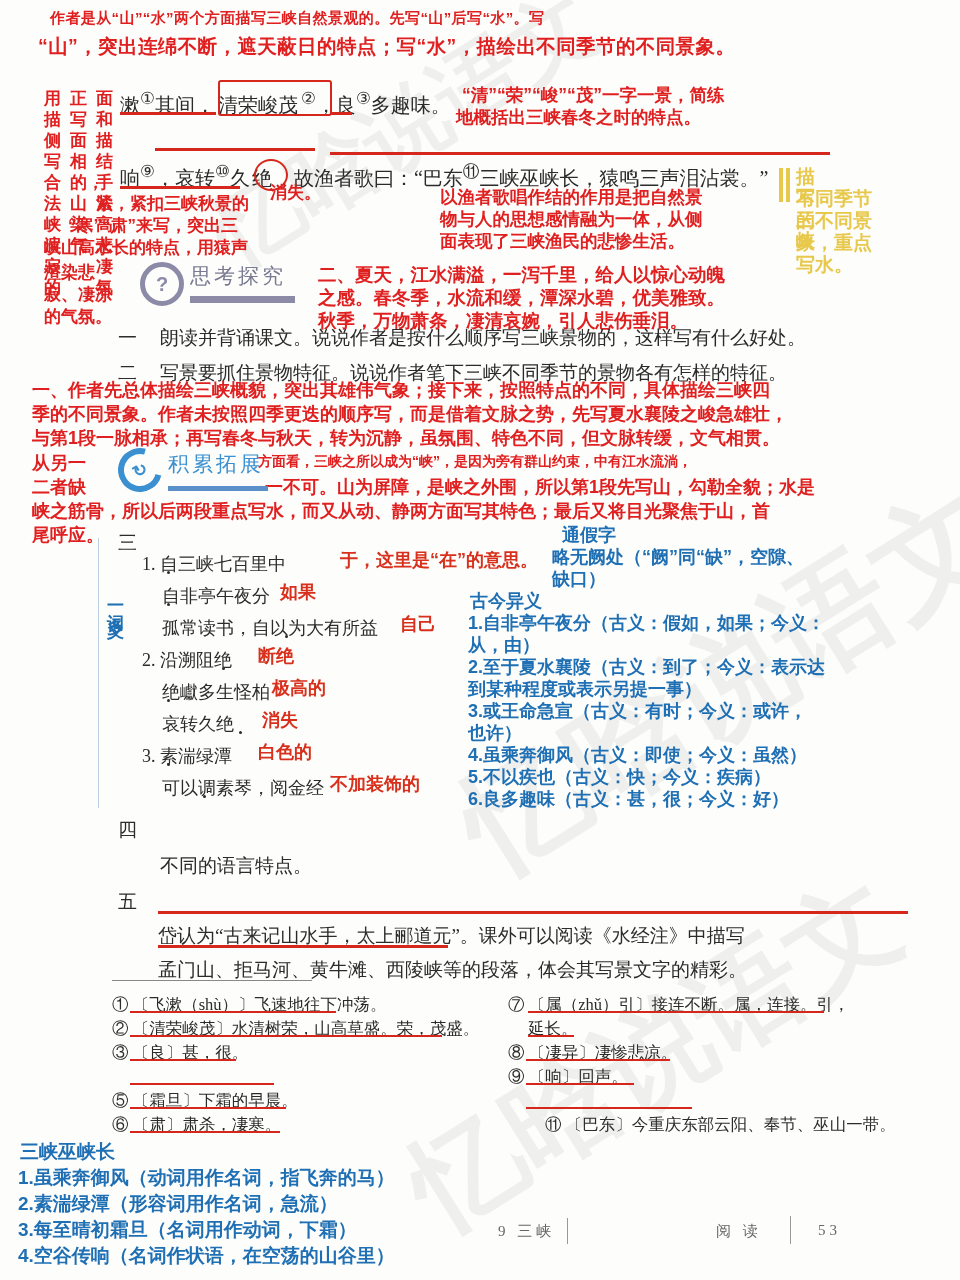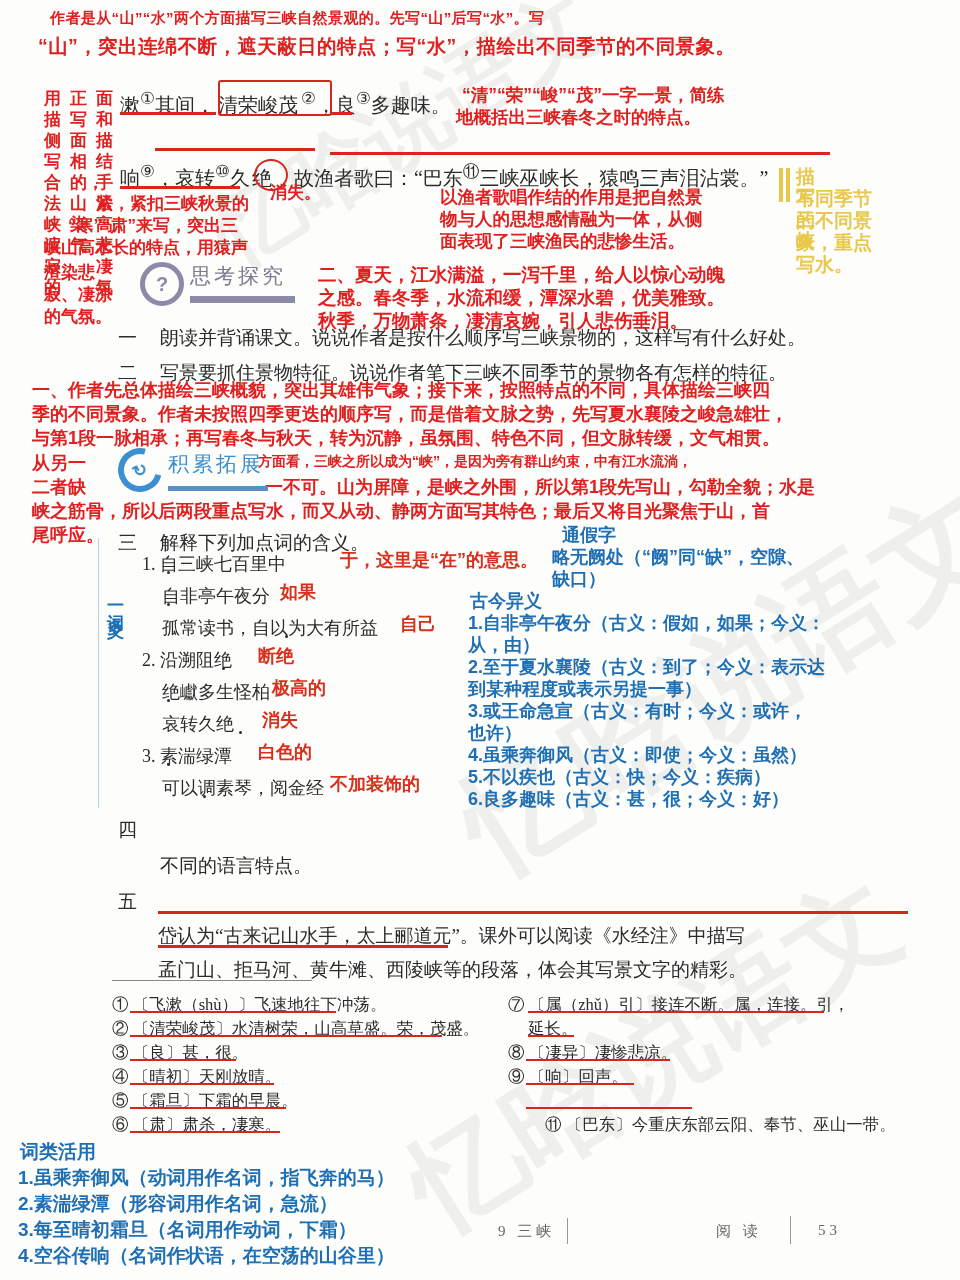--- a/index.html
+++ b/index.html
@@ -220,21 +220,20 @@
   <div class="abs red" style="left:32px; top:476px; font-size:18px; white-space:nowrap;">二者缺</div>
   <div class="abs red" style="left:265px; top:476px; font-size:18px; white-space:nowrap;">一不可。山为屏障，是峡之外围，所以第1段先写山，勾勒全貌；水是</div>
   <div class="abs red" style="left:32px; top:500px; font-size:18px; white-space:nowrap;">峡之筋骨，所以后两段重点写水，而又从动、静两方面写其特色；最后又将目光聚焦于山，首</div>
   <div class="abs red" style="left:32px; top:524px; font-size:18px; white-space:nowrap;">尾呼应。</div>
 
   <div class="sec-icon r" style="left:118px; top:448px; transform:rotate(-30deg);">↻</div>
   <div class="sec-title" style="left:168px; top:450px; color:#3a90d0;">积累拓展</div>
   <div class="bluebar" style="left:168px; top:486px; width:100px;"></div>
 
   <div class="abs printed" style="left:118px; top:525px; font-size:19px;">三</div>
-  <div class="abs printed" style="left:160px; top:525px; font-size:19px; white-space:nowrap;">解释下列加点词的含义。</div>
 
   <div class="abs" style="left:98px; top:538px; width:1px; height:270px; background:#bcd0e4;"></div>
   <div class="abs blue vert" style="left:104px; top:596px; font-size:17px; letter-spacing:4px;">一词多义</div>
 
   <div class="abs printed" style="left:142px; top:548px; font-size:18px; white-space:nowrap;">
     <span>1.</span>
     <span>自三峡七百里中</span>
   </div>
   <div class="dot-under" style="left:167px; top:571px;"></div>
   <div class="abs redthin" style="left:340px; top:548px; font-size:18px; white-space:nowrap;">于，这里是“在”的意思。</div>
@@ -310,24 +309,20 @@
     <span>〔清荣峻茂〕水清树荣，山高草盛。荣，茂盛。</span>
   </div>
   <div class="uline-thin" style="left:130px; top:1035px; width:312px;"></div>
 
   <div class="abs printed" style="left:112px; top:1038px; font-size:16.5px; white-space:nowrap;">
     <span>③</span>
     <span>〔良〕甚，很。</span>
   </div>
   <div class="uline-thin" style="left:130px; top:1059px; width:106px;"></div>
 
-  <div class="abs printed" style="left:112px; top:1062px; font-size:16.5px; white-space:nowrap;">
-    <span>④</span>
-    <span>〔晴初〕天刚放晴。</span>
-  </div>
   <div class="uline-thin" style="left:130px; top:1083px; width:144px;"></div>
 
   <div class="abs printed" style="left:112px; top:1086px; font-size:16.5px; white-space:nowrap;">
     <span>⑤</span>
     <span>〔霜旦〕下霜的早晨。</span>
   </div>
   <div class="uline-thin" style="left:130px; top:1107px; width:156px;"></div>
 
   <div class="abs printed" style="left:112px; top:1110px; font-size:16.5px; white-space:nowrap;">
     <span>⑥</span>
@@ -355,21 +350,21 @@
   </div>
   <div class="uline-thin" style="left:526px; top:1083px; width:108px;"></div>
 
   <div class="uline-thin" style="left:526px; top:1107px; width:166px;"></div>
 
   <div class="abs printed" style="left:505px; top:1110px; font-size:16.5px; white-space:nowrap;margin-left:40px;">
     <span>⑪</span>
     <span>〔巴东〕今重庆东部云阳、奉节、巫山一带。</span>
   </div>
 
-  <div class="abs blue" style="left:20px; top:1140px; font-size:19px;">词类活用</div>
+  <div class="abs blue" style="left:20px; top:1140px; font-size:19px;">三峡巫峡长</div>
   <div class="abs blue" style="left:18px; top:1166px; font-size:19px; white-space:nowrap;">1.虽乘奔御风（动词用作名词，指飞奔的马）</div>
   <div class="abs blue" style="left:18px; top:1192px; font-size:19px; white-space:nowrap;">2.素湍绿潭（形容词用作名词，急流）</div>
   <div class="abs blue" style="left:18px; top:1218px; font-size:19px; white-space:nowrap;">3.每至晴初霜旦（名词用作动词，下霜）</div>
   <div class="abs blue" style="left:18px; top:1244px; font-size:19px; white-space:nowrap;">4.空谷传响（名词作状语，在空荡的山谷里）</div>
 
   <div class="footer-txt" style="left:498px; top:1222px;">9  三峡</div>
   <div class="footer-rule" style="left:567px; top:1218px; height:26px;"></div>
   <div class="footer-txt" style="left:716px; top:1222px;">阅 读</div>
   <div class="footer-rule" style="left:790px; top:1216px; height:28px;"></div>
   <div class="footer-txt" style="left:818px; top:1222px;">53</div>

